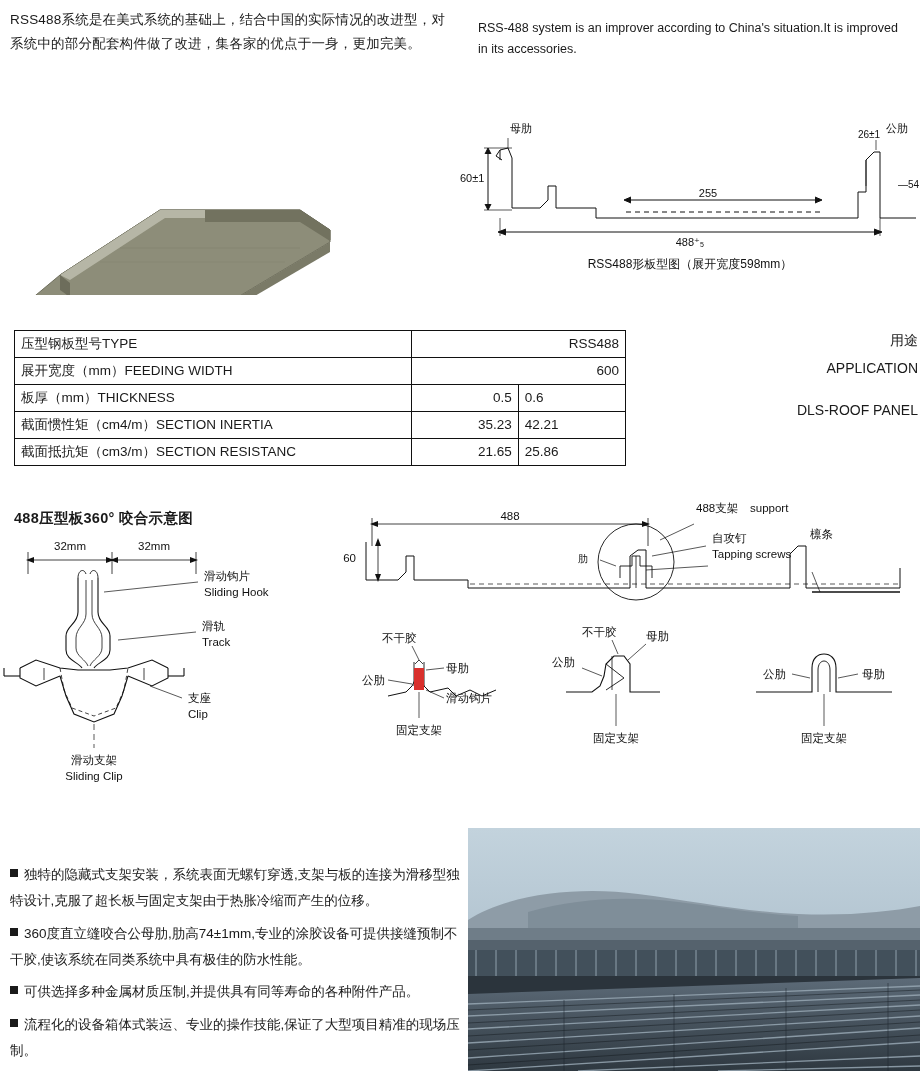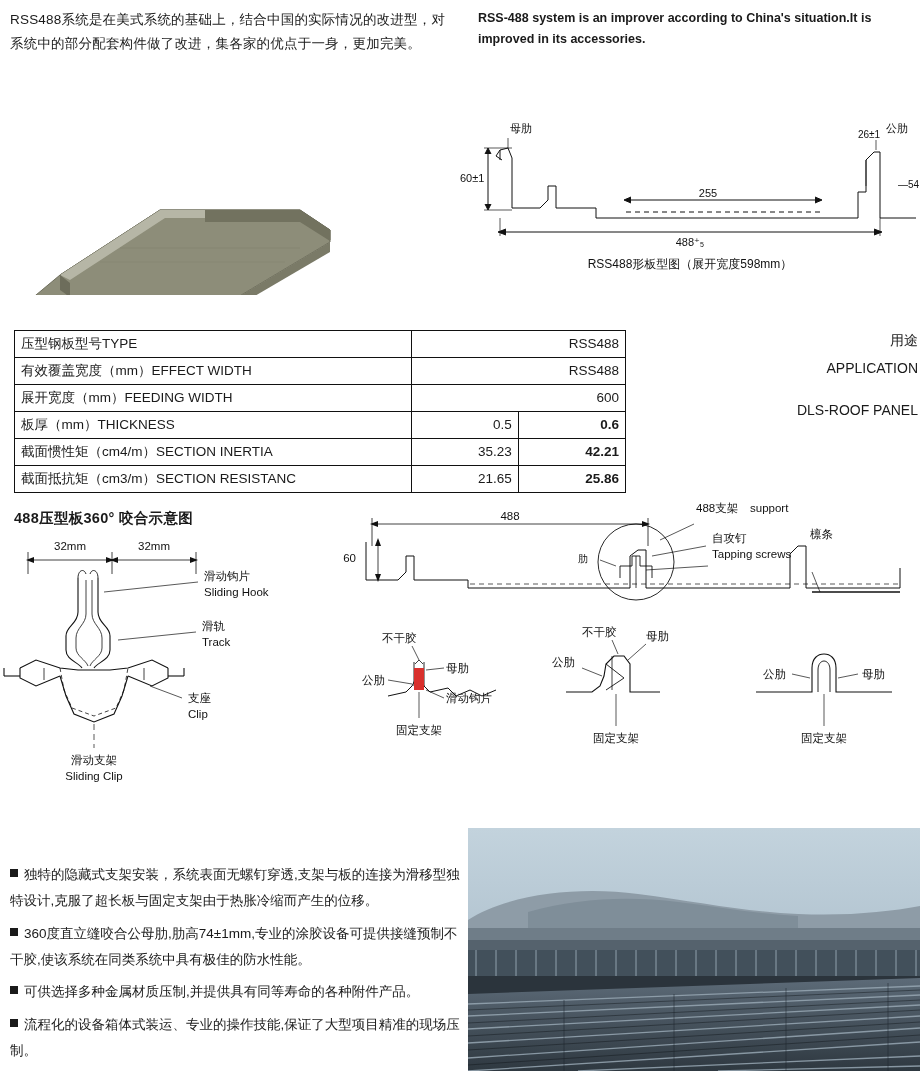--- a/index.html
+++ b/index.html
@@ -7,38 +7,38 @@
     width:920px;height:1071px;position:relative;
     background:#ffffff;
     font-family:"Liberation Sans","DejaVu Sans",sans-serif;
     color:#1a1a1a;
     overflow:hidden;
   }
   .abs{position:absolute;}
 
   
   #intro-cn{left:10px;top:8px;width:440px;font-size:13.5px;line-height:1.75;letter-spacing:.2px;}
-  #intro-en{left:478px;top:8px;width:432px;font-size:12.5px;line-height:1.7;font-weight:bold;}
+  #intro-en{left:478px;top:18px;width:432px;font-size:12.5px;line-height:1.7;}
 
   
   #hero{left:0;top:100px;width:920px;height:195px;}
 
   
   #spec{left:14px;top:330px;width:612px;border:1px solid #111;border-collapse:collapse;}
   #spec td{
     border:1px solid #111;
     font-size:13.5px;
     padding:4px 6px;
     height:18px;
     line-height:18px;
     white-space:nowrap;
   }
   #spec td.lab{width:394px;}
   #spec td.v1{width:100px;text-align:right;}
-  #spec td.v2{width:100px;text-align:right;font-weight:bold;}
+  #spec td.v2{width:100px;}
   #spec td.span2{text-align:right;}
 
   #applic{left:640px;top:330px;width:278px;text-align:right;font-size:14px;line-height:1.45;}
   #applic .l2{margin-top:8px;}
   #usage{left:640px;top:400px;width:278px;text-align:right;font-size:14px;line-height:1.45;}
 
   
   #sec-title{left:14px;top:509px;font-size:14.5px;font-weight:600;letter-spacing:.3px;}
 
   
@@ -124,24 +124,20 @@
       <text x="690" y="146" text-anchor="middle">488⁺₅</text>
       <text x="690" y="168" text-anchor="middle" font-size="12">RSS488形板型图（展开宽度598mm）</text>
     </g>
   </svg>
 </div>
 
 <table id="spec" class="abs">
   <tbody>
     <tr>
       <td class="lab">压型钢板型号TYPE</td>
-      <td class="span2" colspan="2">RSS488</td>
-    </tr>
-    <tr>
-      <td class="lab">有效覆盖宽度（mm）EFFECT WIDTH</td>
       <td class="span2" colspan="2">RSS488</td>
     </tr>
     <tr>
       <td class="lab">展开宽度（mm）FEEDING WIDTH</td>
       <td class="span2" colspan="2">600</td>
     </tr>
     <tr>
       <td class="lab">板厚（mm）THICKNESS</td>
       <td class="v1">0.5</td>
       <td class="v2">0.6</td>

